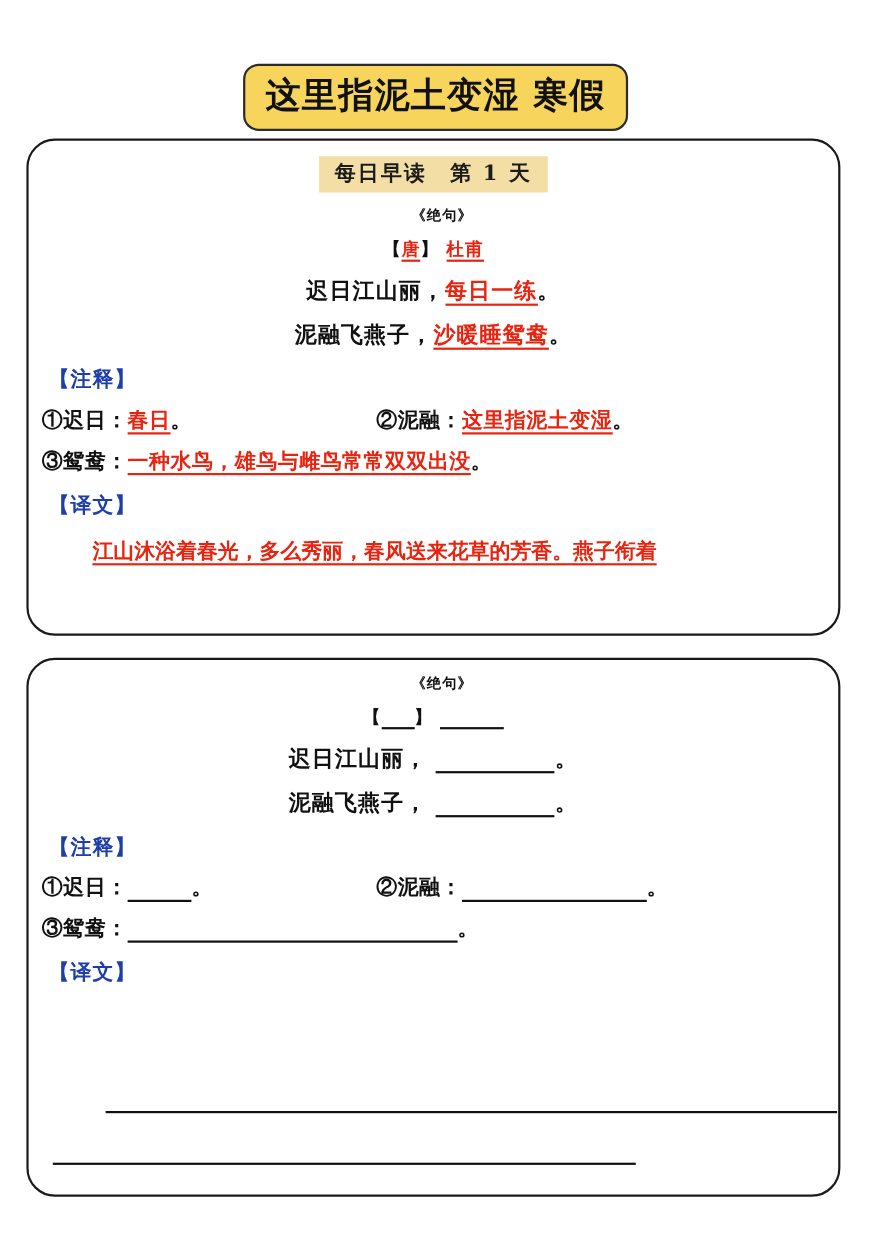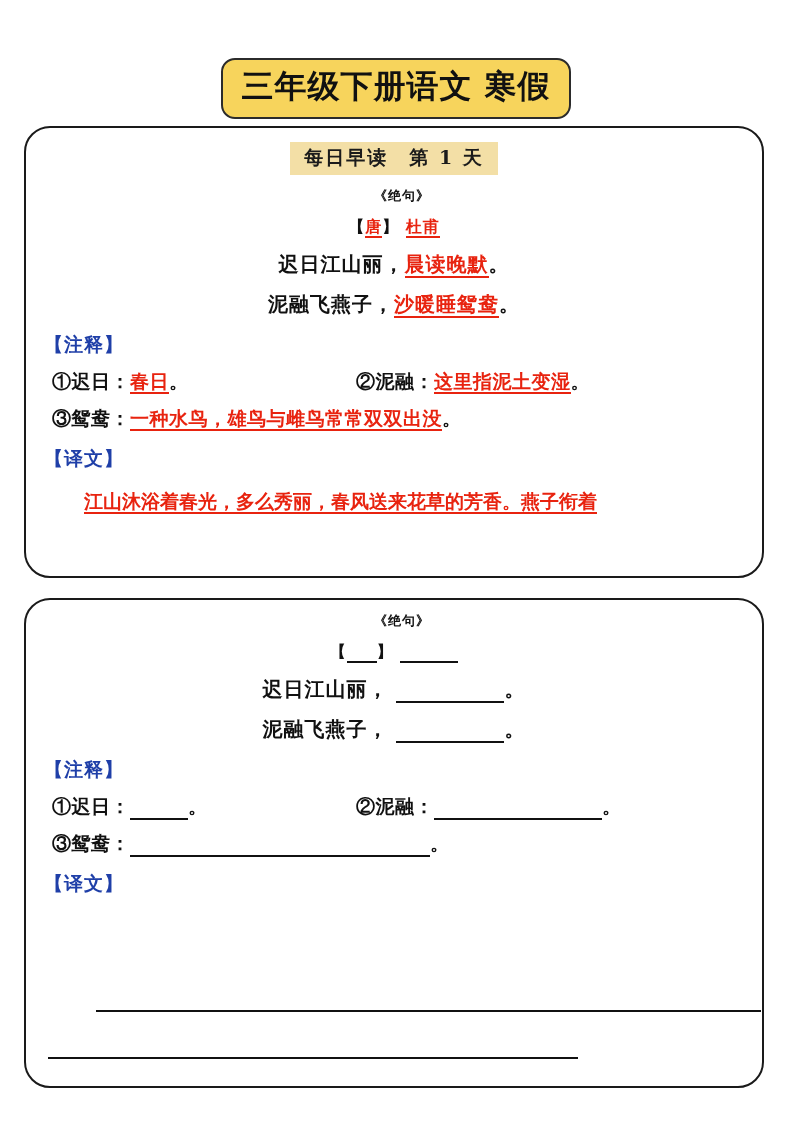--- a/index.html
+++ b/index.html
@@ -118,21 +118,21 @@
     font-weight: bold;
     letter-spacing: 1px;
     margin-left: 18px;
   }
   .block-label {
     margin-top: 14px;
   }
 
   .note-row {
     margin-top: 11px;
-    margin-left: 18px;
+    margin-left: 4px;
     font-size: 19px;
     font-weight: bold;
     color: #111111;
     position: relative;
     height: 26px;
     letter-spacing: 0.5px;
   }
   .note-item {
     position: absolute;
     white-space: nowrap;
@@ -174,38 +174,38 @@
     position: absolute;
     border-bottom: 2px solid #111111;
     height: 0;
   }
 </style>
 </head>
 <body>
 
 <div class="banner-wrap">
   <div class="banner">
-    <span class="banner-black">三年级下册语文 寒假</span>
+    <span class="banner-black">这里指泥土变湿 寒假</span>
   </div>
 </div>
 
 <div class="card" id="card-morning">
 
   <div class="section-title-row">
     <span class="section-title hl-yellow">每日早读　第 1 天</span>
   </div>
 
   <div class="poem-title">《绝句》</div>
 
   <div class="poem-author">
     <span>【</span><span class="red-u">唐</span><span>】</span>&nbsp;<span class="red-u">杜甫</span>
   </div>
 
   <div class="poem-line">
-    <span>迟日江山丽，</span><span class="red-u">晨读晚默</span><span>。</span>
+    <span>迟日江山丽，</span><span class="red-u">每日一练</span><span>。</span>
   </div>
 
   <div class="poem-line">
     <span>泥融飞燕子，</span><span class="red-u">沙暖睡鸳鸯</span><span>。</span>
   </div>
 
   <div class="block-label">
     <span class="label-blue">【注释】</span>
   </div>
 

